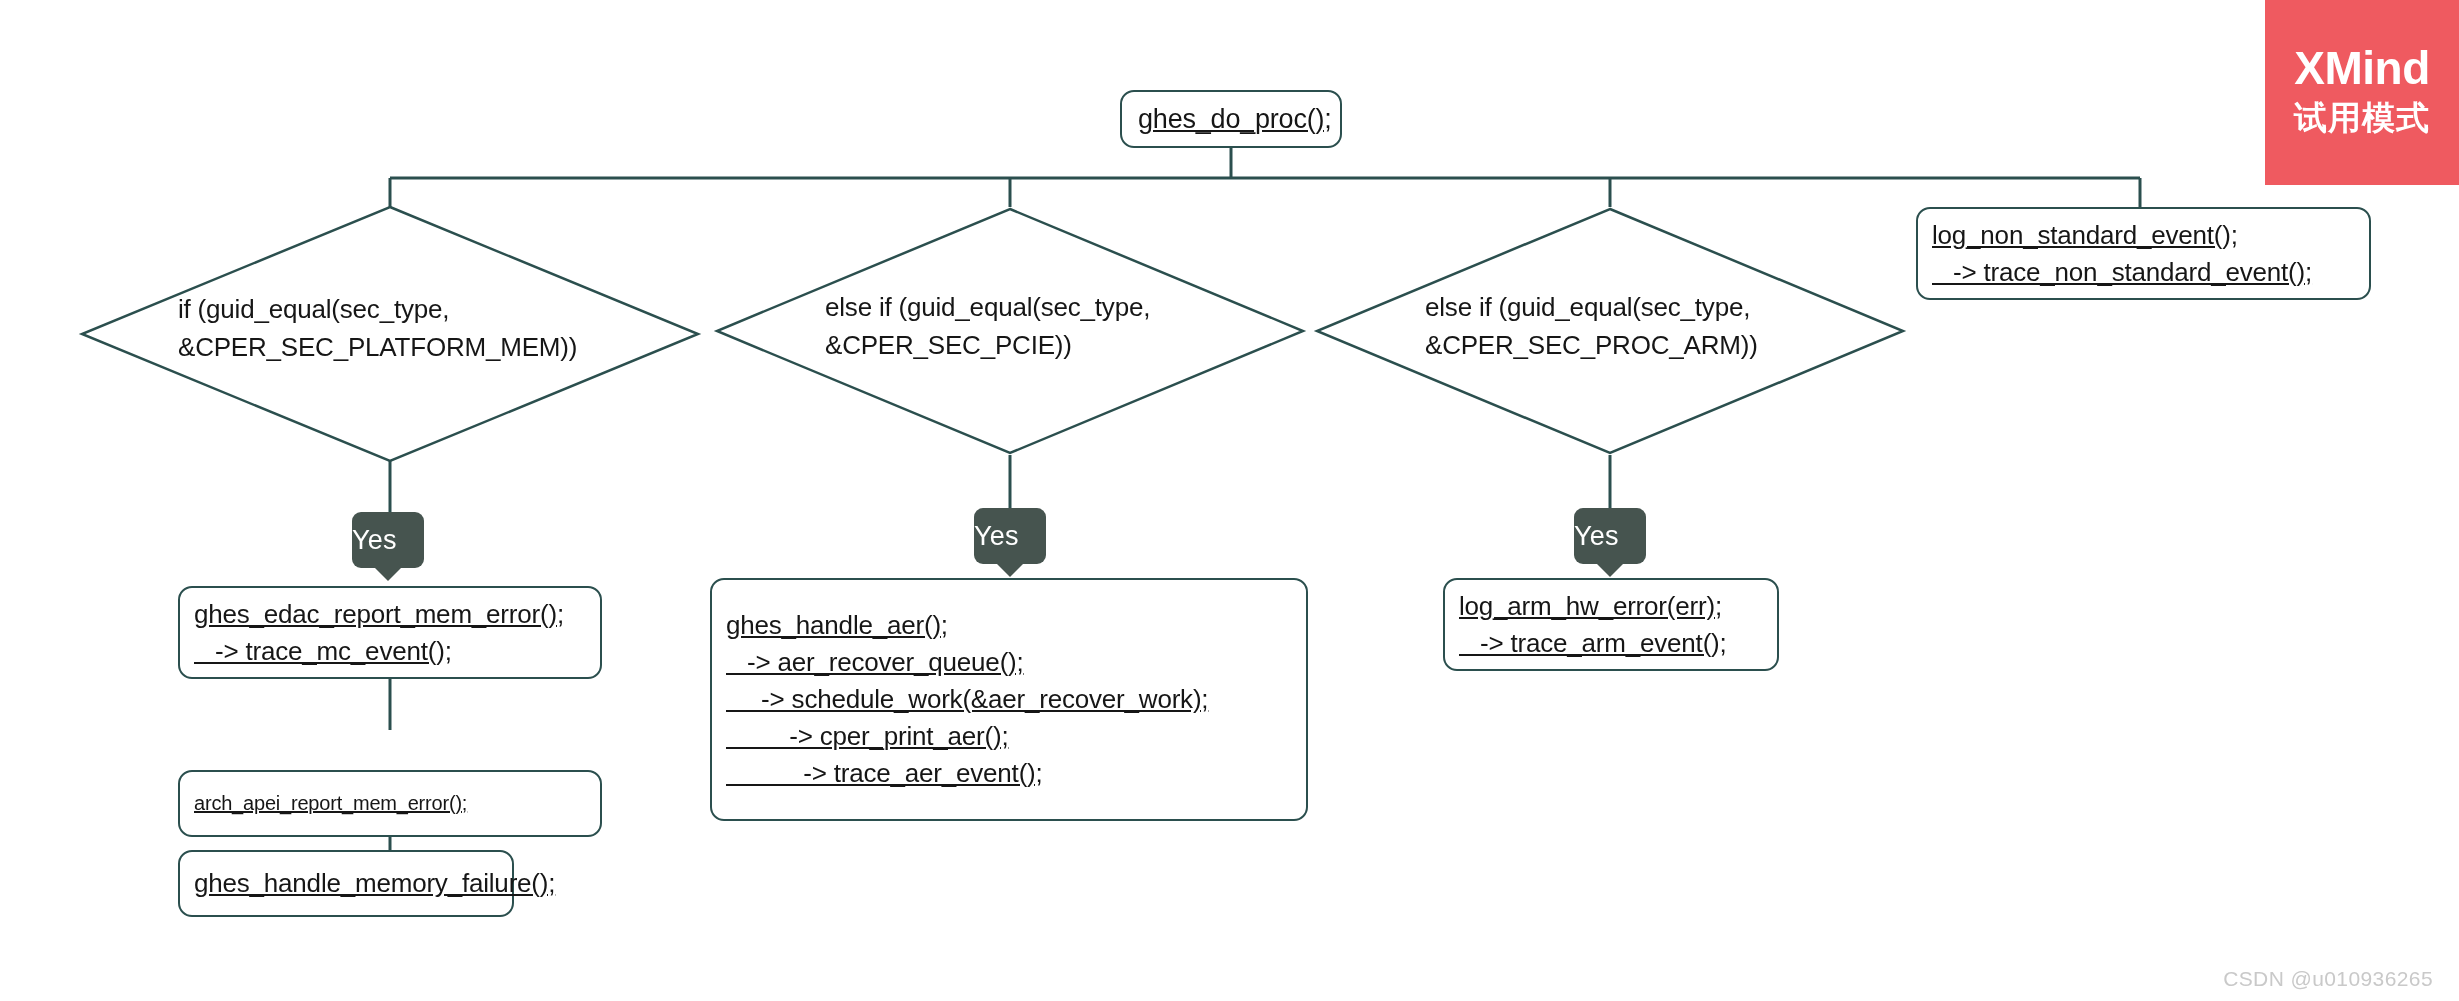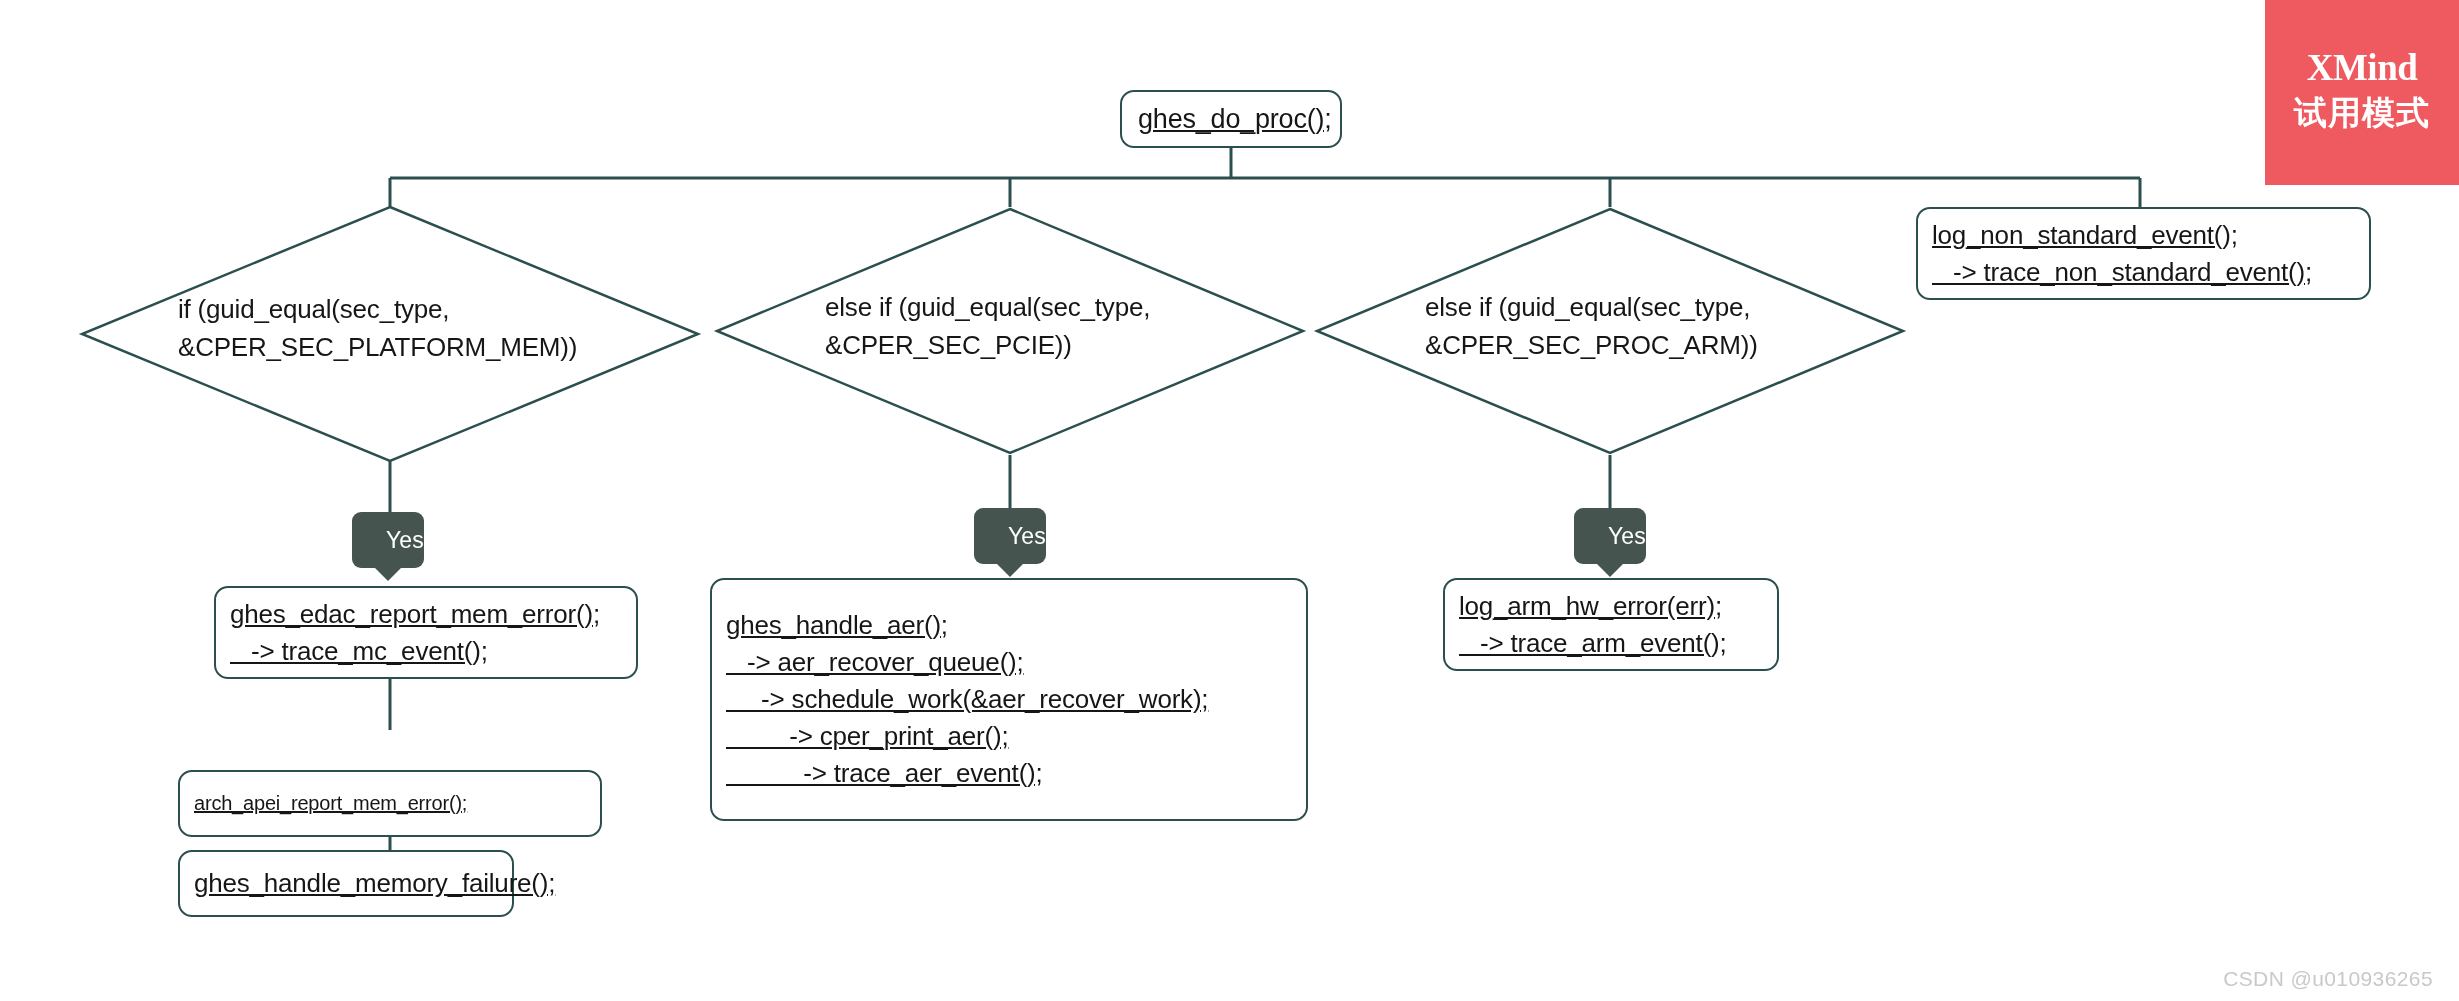--- a/index.html
+++ b/index.html
@@ -73,22 +73,22 @@
     letter-spacing: -0.2px;
   }
   
   .yes-badge {
     position: absolute;
     background: #46544f;
     color: #ffffff;
     border-radius: 9px;
     display: flex;
     align-items: center;
-    justify-content: flex-end;
-    font-size: 23px;
+    justify-content: flex-start;
+    font-size: 27px;
     letter-spacing: 0.2px;
   }
   .yes-badge .tail {
     position: absolute;
     left: 50%;
     bottom: -13px;
     transform: translateX(-50%);
     width: 0;
     height: 0;
     border-left: 14px solid transparent;
@@ -103,25 +103,24 @@
     width: 194px;
     height: 185px;
     background: #ef5a60;
     display: flex;
     flex-direction: column;
     align-items: center;
     justify-content: center;
     color: #ffffff;
   }
   #xmind-watermark .wm-main {
-    font-size: 37px;
+    font-size: 46px;
     font-weight: bold;
     letter-spacing: -0.5px;
     line-height: 1.05;
-    font-family: Liberation Serif, serif;
   }
   #xmind-watermark .wm-sub {
     font-size: 33px;
     font-weight: bold;
     margin-top: 4px;
     letter-spacing: 1px;
   }
   #csdn-watermark {
     position: absolute;
     right: 26px;
@@ -191,21 +190,21 @@
   <div class="yes-badge" style="left:974px; top:508px; width:72px; height:56px;">
     <span>Yes</span>
     <span class="tail"></span>
   </div>
 
   <div class="yes-badge" style="left:1574px; top:508px; width:72px; height:56px;">
     <span>Yes</span>
     <span class="tail"></span>
   </div>
 
-  <div class="node" style="left:178px; top:586px; width:424px; height:93px; font-size:26px; padding:0 14px;margin-left:36px;">
+  <div class="node" style="left:178px; top:586px; width:424px; height:93px; font-size:26px; padding:0 14px;">
     <span class="line">ghes_edac_report_mem_error();</span>
     <span class="line">   -&gt; trace_mc_event();</span>
   </div>
 
   <div class="node" style="left:178px; top:770px; width:424px; height:67px; font-size:20px; padding:0 14px;">
     <span class="line">arch_apei_report_mem_error();</span>
   </div>
 
   <div class="node" style="left:178px; top:850px; width:336px; height:67px; font-size:26px; padding:0 14px;">
     <span class="line">ghes_handle_memory_failure();</span>

